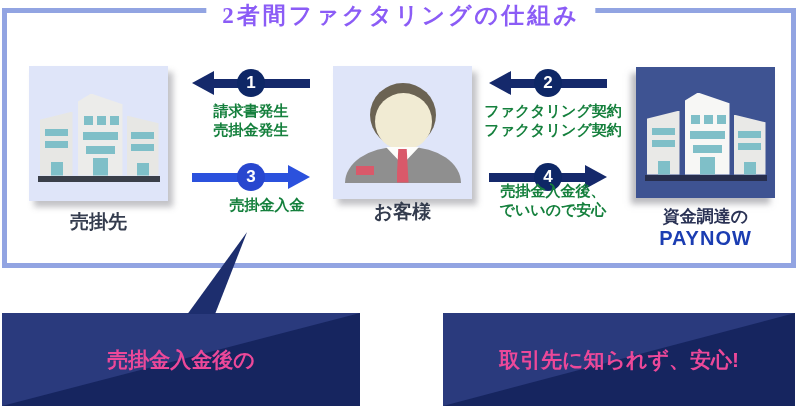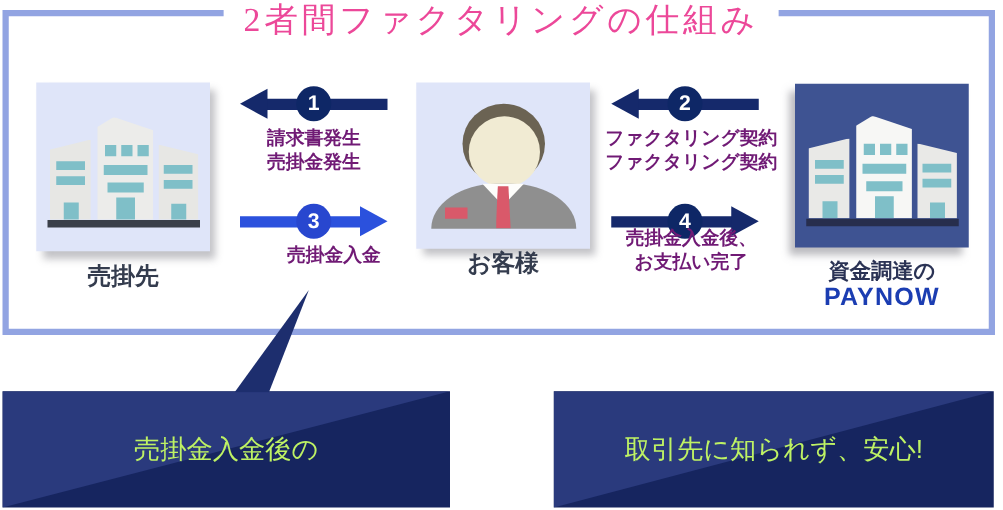--- a/index.html
+++ b/index.html
@@ -8,22 +8,22 @@
     font-family:"Liberation Sans","DejaVu Sans",sans-serif;overflow:hidden;
   }
   
   .frame{
     position:absolute;left:2px;top:8px;width:794px;height:260px;
     border:5px solid #92a4e2;box-sizing:border-box;background:transparent;
   }
   .title{
     position:absolute;top:0;left:50%;transform:translateX(-50%);
     z-index:3;background:#ffffff;padding:0 16px;white-space:nowrap;
-    font-family:"Liberation Serif","DejaVu Serif",serif;font-weight:normal;
-    font-size:27px;line-height:32px;letter-spacing:3px;color:#ec4899;
+    font-family:"Liberation Serif","DejaVu Serif",serif;font-weight:bold;
+    font-size:23px;line-height:32px;letter-spacing:3px;color:#8b5cf6;
   }
   
   .panel{position:absolute;display:flex;align-items:center;justify-content:center;}
   .panel.light{background:#dfe5f9;box-shadow:5px 6px 6px rgba(120,120,128,.45);}
   .panel.dark{background:#3e5392;box-shadow:-5px 6px 6px rgba(120,120,128,.5);}
   .panel-seller{left:29px;top:66px;width:139px;height:135px;}
   .panel-customer{left:333px;top:66px;width:139px;height:133px;}
   .panel-paynow{left:636px;top:67px;width:139px;height:131px;}
   .entity-label{
     position:absolute;text-align:center;color:#343c4e;font-size:19px;
@@ -71,21 +71,21 @@
   .flow-arrow.royal .shaft{background:#2b51dd;}
   .flow-arrow.royal.dir-right .head{border-left-color:#2b51dd;}
   .flow-arrow .num{
     position:absolute;left:50%;top:50%;transform:translate(-50%,-50%);
     width:28px;height:28px;border-radius:50%;color:#fff;font-weight:bold;
     font-size:17px;line-height:28px;text-align:center;
   }
   .flow-arrow.navy .num{background:#0e2766;}
   .flow-arrow.royal .num{background:#2847cf;}
   .flow-text{
-    position:absolute;text-align:center;color:#701a75;font-size:15px;
+    position:absolute;text-align:center;color:#15803d;font-size:15px;
     font-weight:600;line-height:19px;
   }
   .ft-1{left:176px;top:101px;width:150px;}
   .ft-2{left:471px;top:101px;width:164px;}
   .ft-3{left:192px;top:195px;width:150px;}
   .ft-4{left:471px;top:181px;width:164px;}
   
   .pointer{
     position:absolute;left:185px;top:232px;width:64px;height:82px;z-index:4;
     background:#1d2e6e;clip-path:polygon(97% 0,4% 100%,47% 100%);
@@ -94,21 +94,21 @@
   .callout{position:absolute;top:313px;height:93px;background:#16255f;overflow:hidden;}
   .callout .sheen{position:absolute;left:0;top:0;right:0;bottom:0;
                   background:#2a3a7d;clip-path:polygon(0 0,100% 0,0 100%);}
   .callout .txt{
     position:absolute;left:0;top:0;right:0;bottom:0;display:flex;
     flex-direction:column;align-items:center;justify-content:center;
     line-height:28px;z-index:2;
   }
   .callout-left{left:2px;width:358px;}
   .callout-right{left:443px;width:352px;}
-  .yellow{color:#bef264;font-weight:normal;}
+  .yellow{color:#ec4899;font-weight:bold;}
   .white-strong{color:#ffffff;font-weight:bold;}
   .white-normal{color:#ffffff;font-weight:400;}
   .co-line{font-size:21px;white-space:nowrap;}
   .co-line.smaller{font-size:20px;}
 </style>
 </head>
 <body>
 
 <div class="stage">
 
@@ -210,21 +210,21 @@
     <div>売掛金入金</div>
   </div>
 
   <div class="flow-arrow dir-right navy" style="left:489px;top:165px;">
     <div class="shaft"></div>
     <div class="head"></div>
     <div class="num">4</div>
   </div>
   <div class="flow-text ft-4">
     <div>売掛金入金後、</div>
-    <div>お支払い完了</div>
+    <div>でいいので安心</div>
   </div>
 
   <div class="pointer"></div>
 
   <div class="callout callout-left">
     <div class="sheen"></div>
     <div class="txt">
       <div class="co-line yellow">売掛金入金後の</div>
     </div>
   </div>

